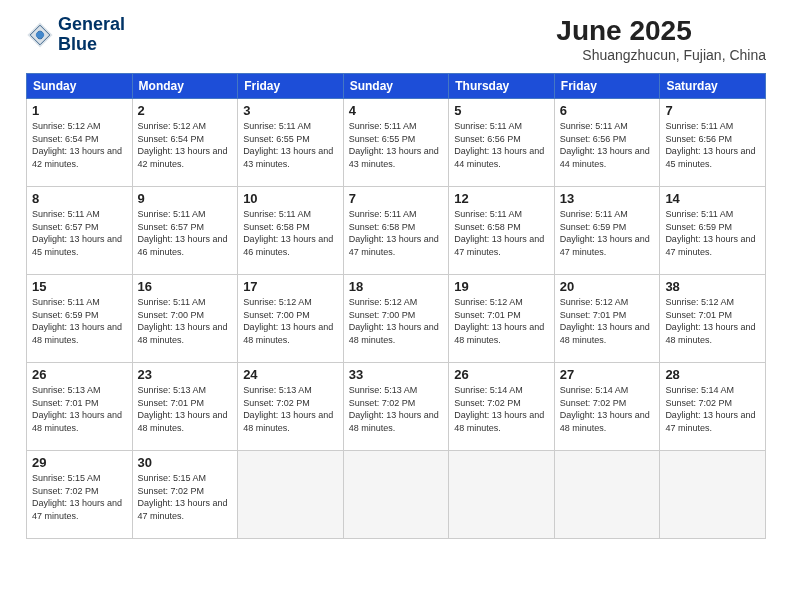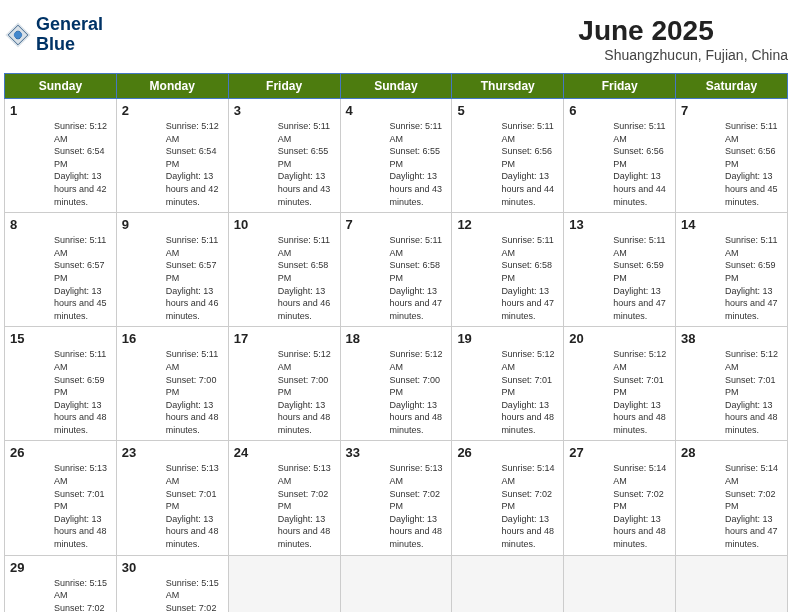--- a/index.html
+++ b/index.html
@@ -7,21 +7,21 @@
       font-family: Arial, sans-serif;
       background: #fff;
       width: 792px;
       height: 612px;
       overflow: hidden;
     }
     .page {
       width: 792px;
       height: 612px;
       background: #fff;
-      padding: 15px 4px;
+      padding: 15px 26px;
     }
     .header {
       display: flex;
       justify-content: space-between;
       align-items: flex-start;
       margin-bottom: 10px;
     }
     .logo {
       display: flex;
       align-items: center;
@@ -49,26 +49,26 @@
       font-size: 14px;
       color: #444;
       margin-left: 26px;
     }
     .calendar {
       width: 100%;
       border-collapse: collapse;
       border: 1px solid #ccc;
     }
     .calendar th {
-      background: #4d7c0f;
+      background: #1d4ed8;
       color: #fff;
       font-size: 12px;
       font-weight: bold;
       padding: 5px 6px;
-      text-align: center;
+      text-align: left;
       border: 1px solid #4477c4;
     }
     .calendar td {
       vertical-align: top;
       border: 1px solid #ccc;
       padding: 4px 5px;
       width: calc(100%/7);
       height: 88px;
       background: #fff;
       font-size: 9.5px;
@@ -81,21 +81,20 @@
       font-size: 13px;
       font-weight: bold;
       color: #222;
       display: block;
       margin-bottom: 2px;
     }
     .day-info {
       font-size: 9px;
       color: #333;
       line-height: 1.4;
-      margin-left: 44px;
     }
     tr.week-row td {
       height: 88px;
     }
   </style>
 </head>
 <body>
 
 <div class="page">
   <div class="header">

